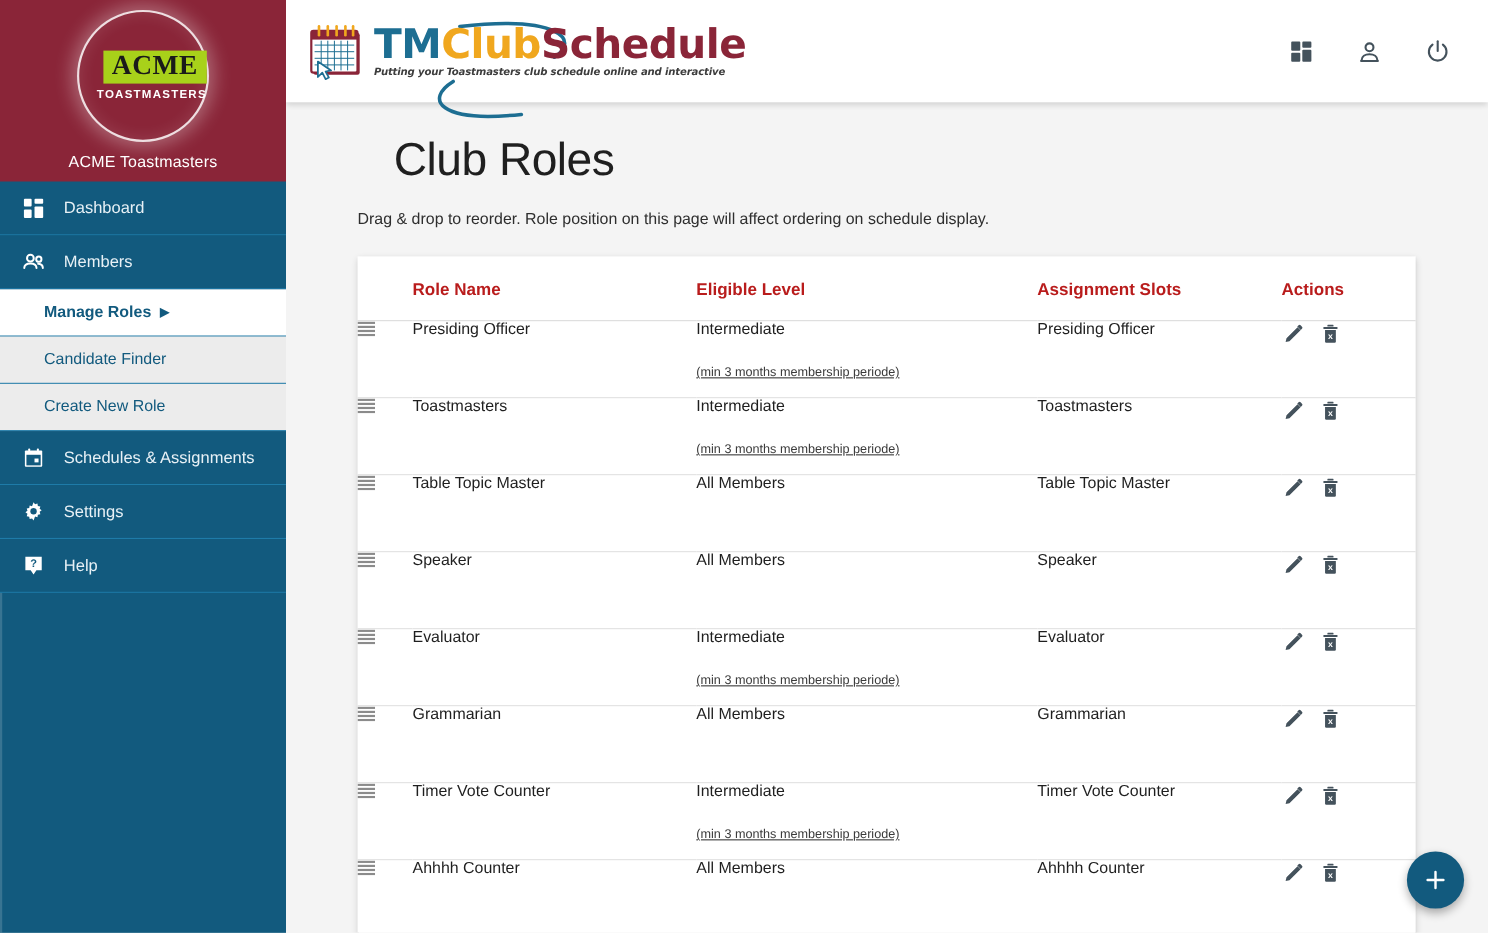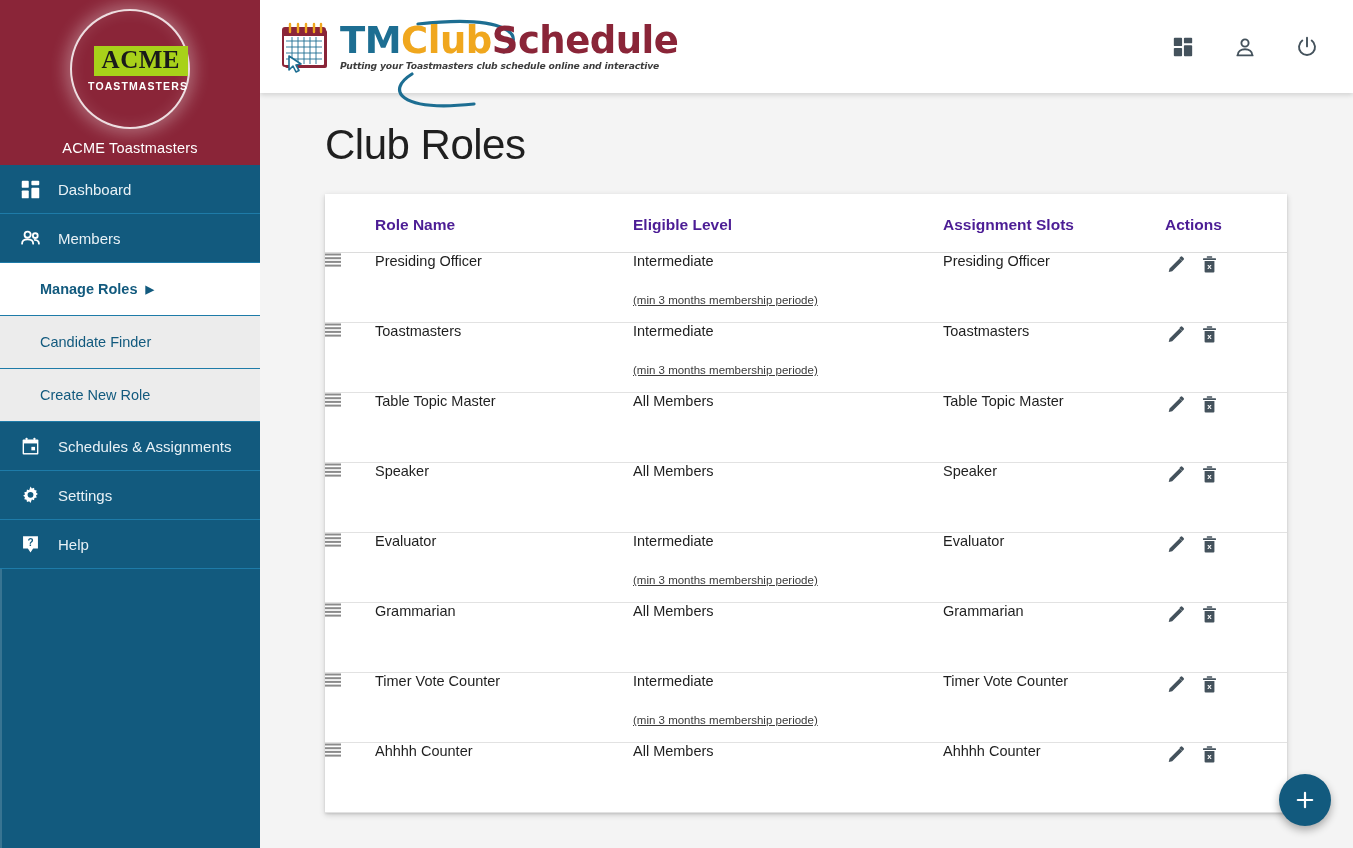--- a/index.html
+++ b/index.html
@@ -73,21 +73,21 @@
     user-select: none;
   }
   .nav-item .nav-ico {
     width: 26px; height: 22px;
     margin-right: 15px;
     display: flex; align-items: center; justify-content: center;
     flex: 0 0 26px;
   }
   .nav-item svg { display: block; }
   .sub-item {
-    height: 53px;
+    height: 43px;
     display: flex; align-items: center;
     padding-left: 40px;
     color: #125A7E;
     font-size: 14.5px;
     border-bottom: 1px solid #1E7BA8;
     cursor: pointer;
     user-select: none;
   }
   .sub-item.active { background: #ffffff; font-weight: 600; }
   .sub-item.plain  { background: #ececec; }
@@ -144,39 +144,39 @@
   }
 
   .content {
     flex: 1;
     overflow: hidden;
     padding: 0;
     position: relative;
   }
   .page-title {
     font-size: 42px; font-weight: 400; color: #1f1f1f;
-    margin: 28px 0 0 65px; letter-spacing: -0.5px;
+    margin: 28px 0 0 98px; letter-spacing: -0.5px;
   }
   .page-desc {
     font-size: 14.5px; color: #2e2e2e;
     margin: 23px 0 0 65px;
   }
 
   .card {
     margin: 25px 0 0 65px;
     width: 962px;
     background: #ffffff;
     box-shadow: 0 2px 6px rgba(0,0,0,0.16), 0 1px 2px rgba(0,0,0,0.10);
     padding: 0 0 0 0;
     position: relative;
   }
   table.roles { width: 100%; border-collapse: collapse; table-layout: fixed; }
   table.roles th {
     text-align: left;
-    font-size: 15.5px; font-weight: bold; color: #4c1d95;
+    font-size: 15.5px; font-weight: bold; color: #b91c1c;
     padding: 22px 0 18px 0;
     border-bottom: 1px solid #dcdcdc;
   }
   th.c-handle { width: 50px; }
   th.c-role   { width: 258px; }
   th.c-level  { width: 310px; }
   th.c-slots  { width: 222px; }
   th.c-act    { width: 122px; }
   table.roles td {
     border-bottom: 1px solid #e2e2e2;
@@ -372,20 +372,21 @@
             <path d="M7.3 5.6a8 8 0 109.4 0"></path>
             <line x1="12" y1="2.6" x2="12" y2="11.4"></line>
           </svg>
         </button>
       </div>
     </header>
 
     <div class="content">
 
       <h1 class="page-title">Club Roles</h1>
+      <p class="page-desc">Drag &amp; drop to reorder. Role position on this page will affect ordering on schedule display.</p>
 
       <div class="card">
         <table class="roles">
           <thead>
             <tr>
               <th class="c-handle"></th>
               <th class="c-role">Role Name</th>
               <th class="c-level">Eligible Level</th>
               <th class="c-slots">Assignment Slots</th>
               <th class="c-act">Actions</th>

